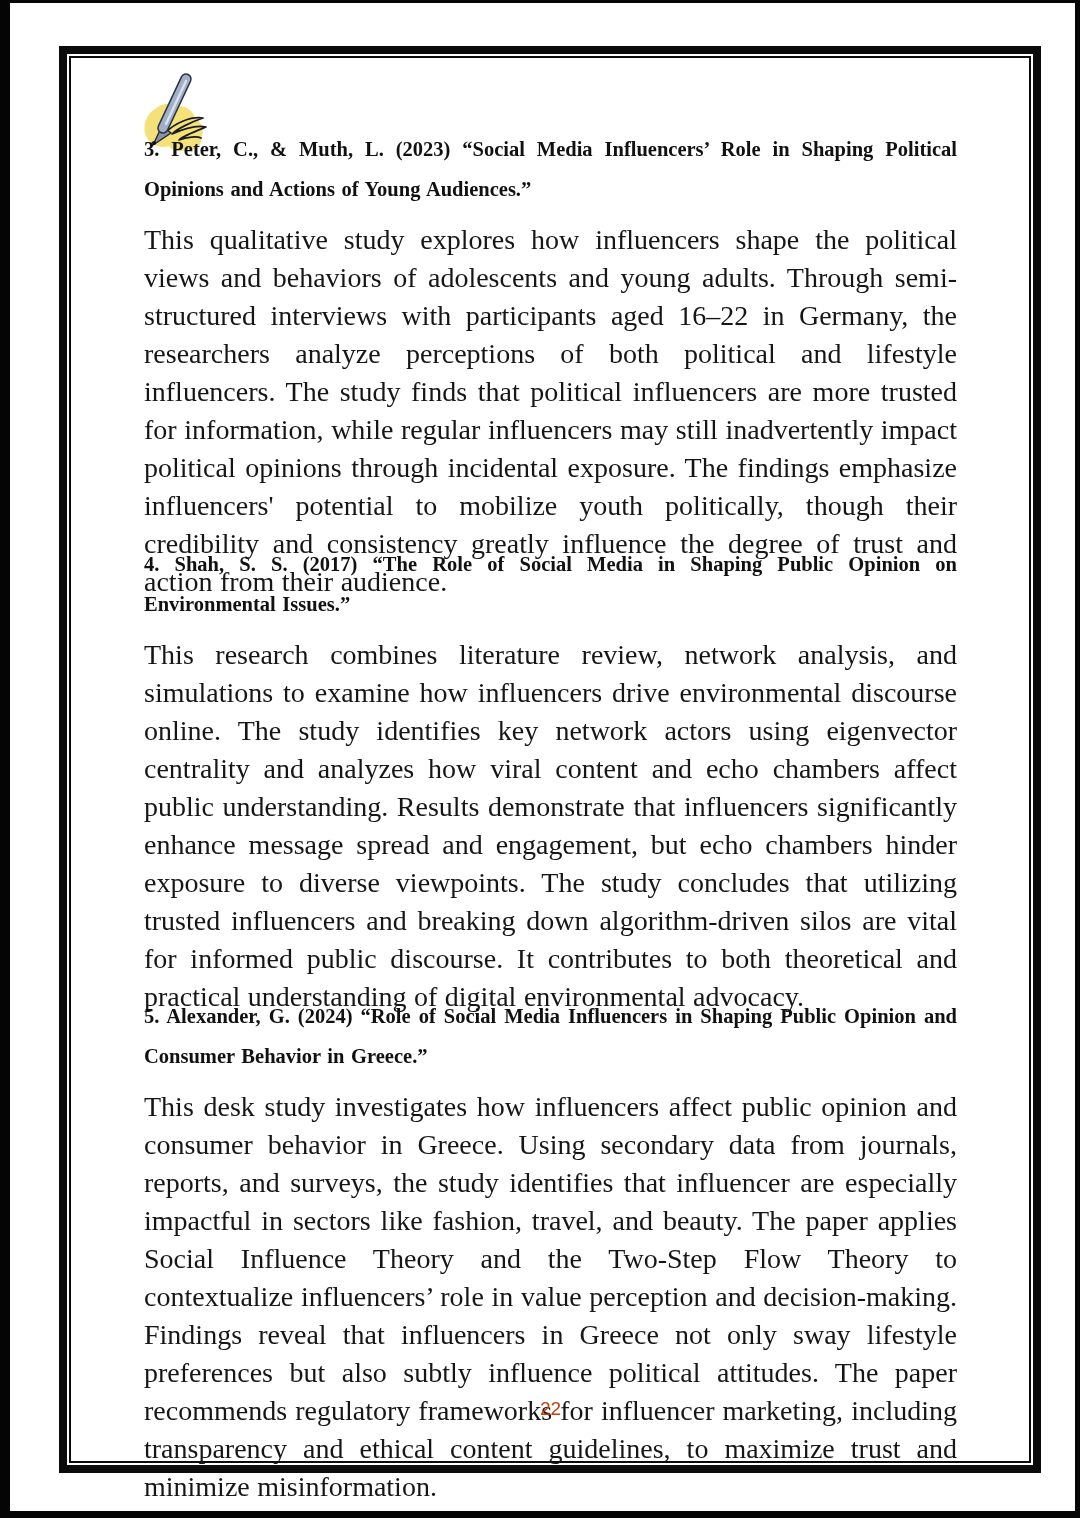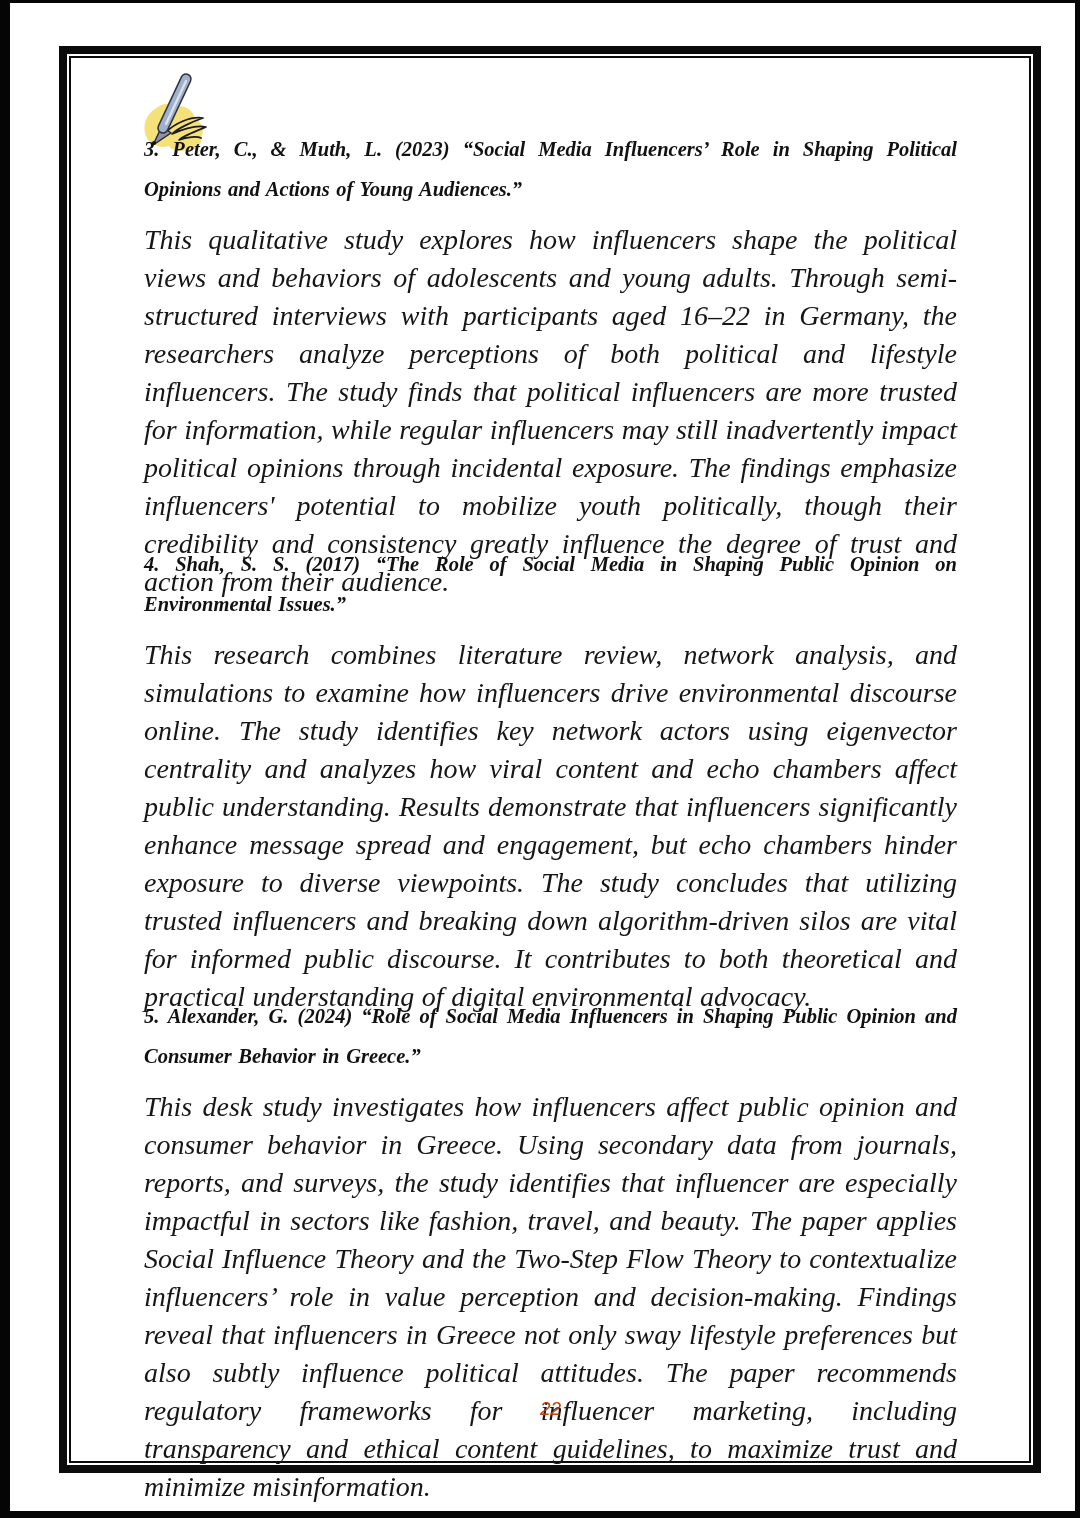--- a/index.html
+++ b/index.html
@@ -7,21 +7,20 @@
   body {
     background: #050505;
     font-family: "Liberation Serif", "DejaVu Serif", serif;
     position: relative;
     overflow: hidden;
   }
   .sheet {
     position: absolute;
     left: 10px; top: 3px; right: 5px; bottom: 7px;
     background: #ffffff;
-    font-style: italic;
   }
   .frame {
     position: absolute;
     left: 49px; top: 43px;
     width: 982px; height: 1427px;
     border: 8px solid #0b0b0b;
     padding: 2px;
   }
   .frame-inner {
     width: 100%; height: 100%;

